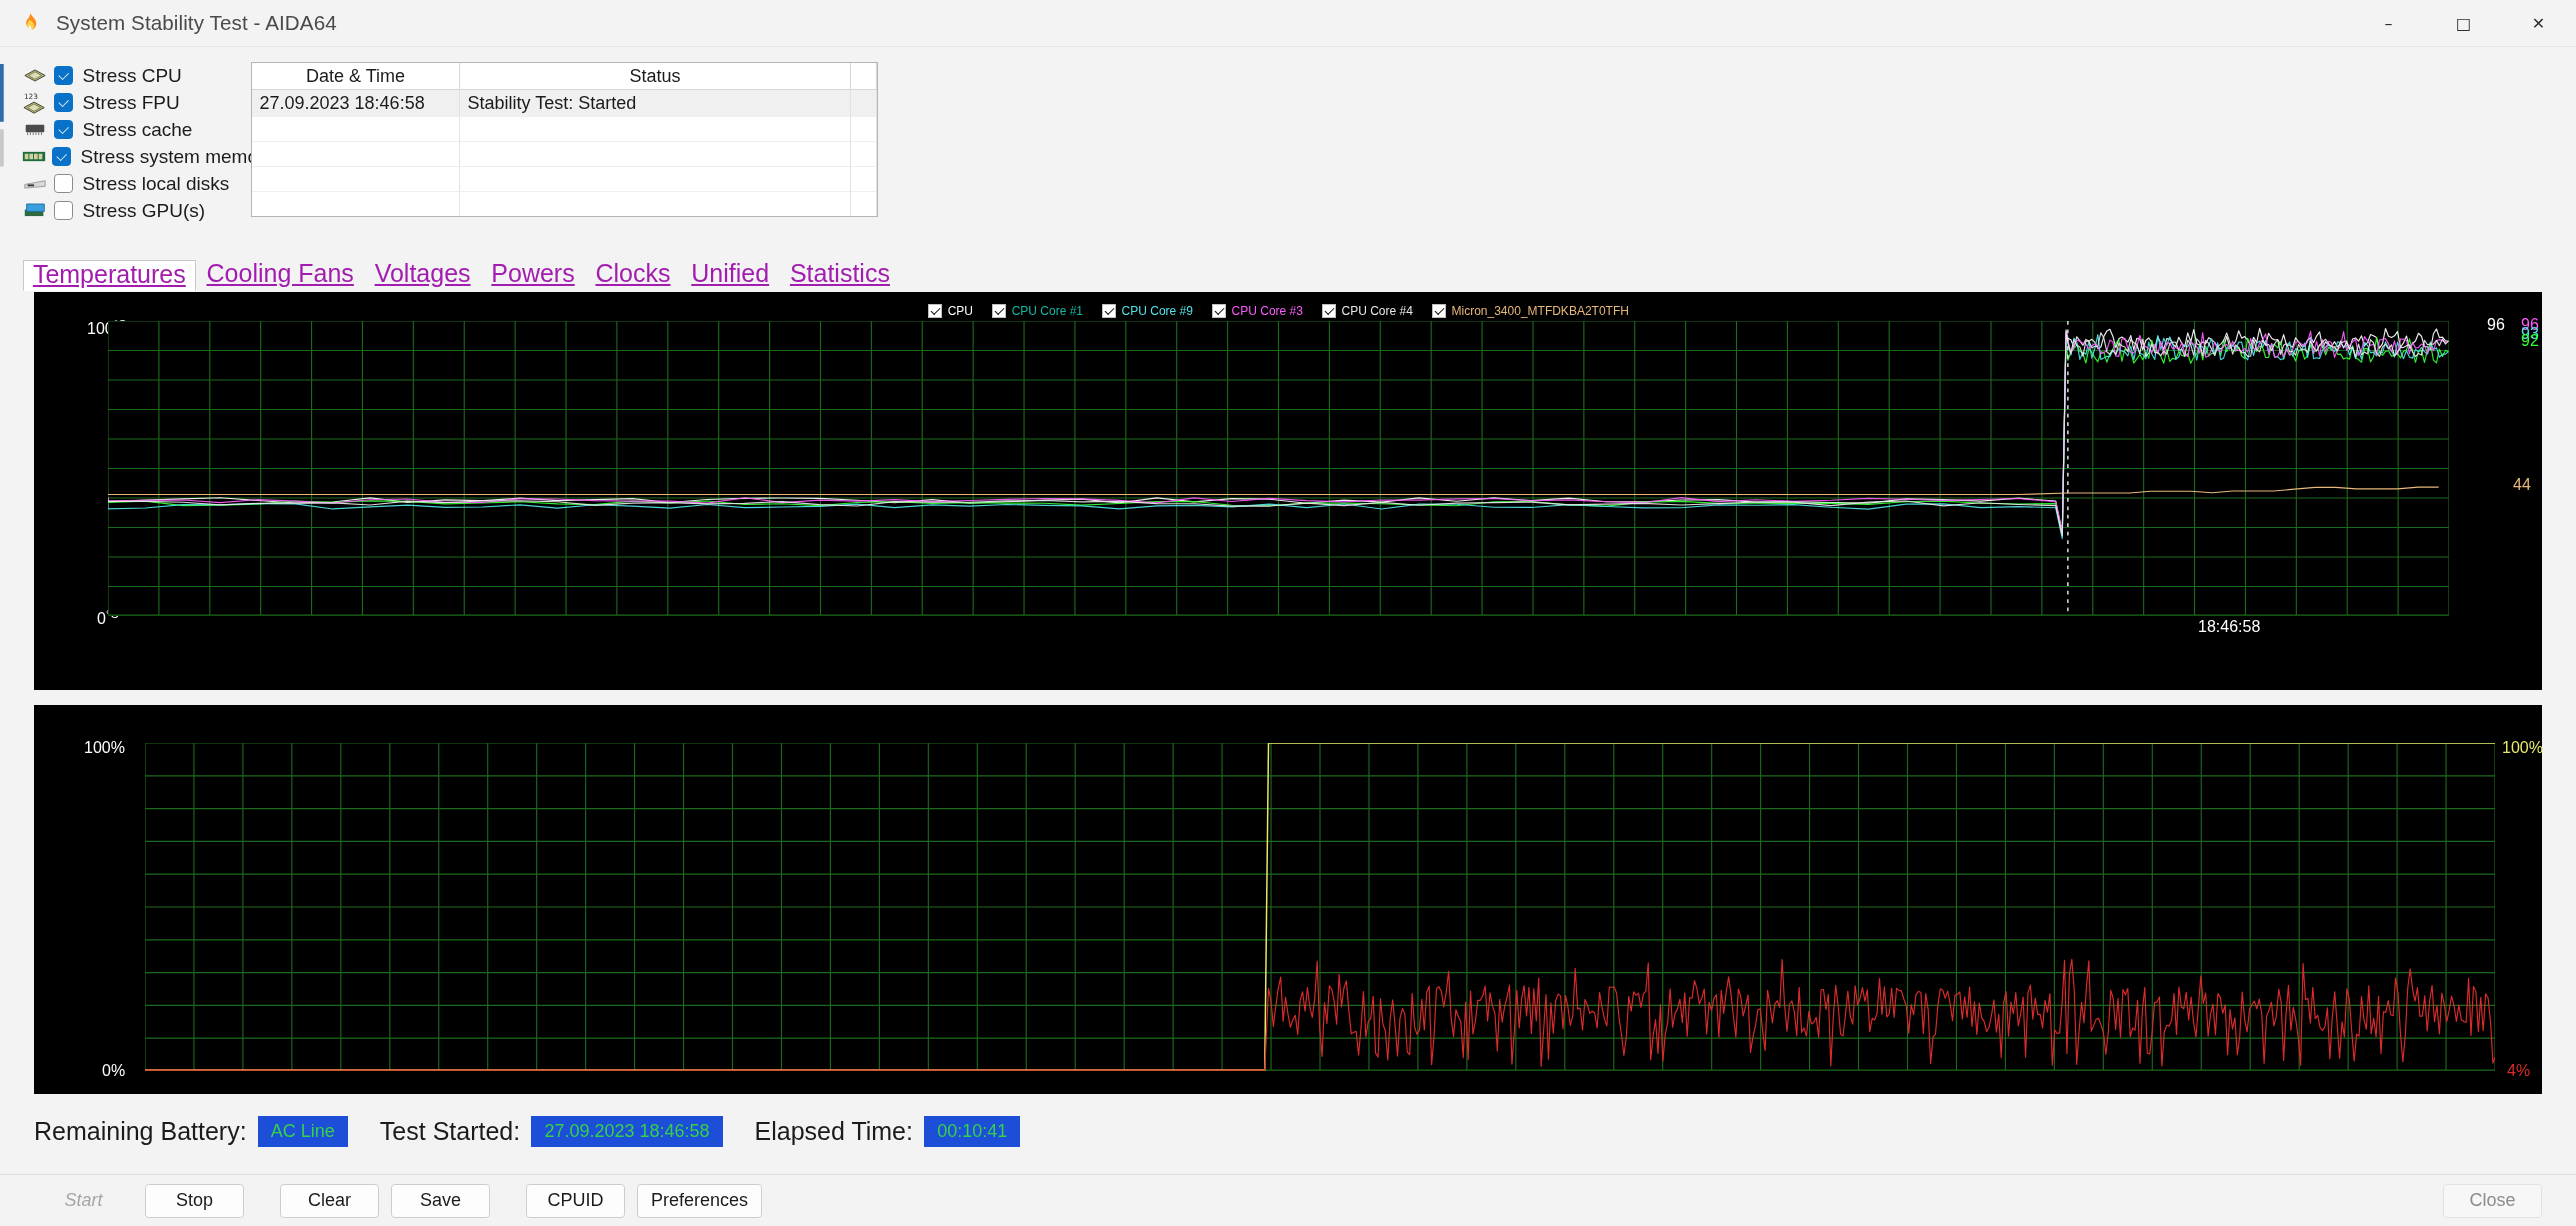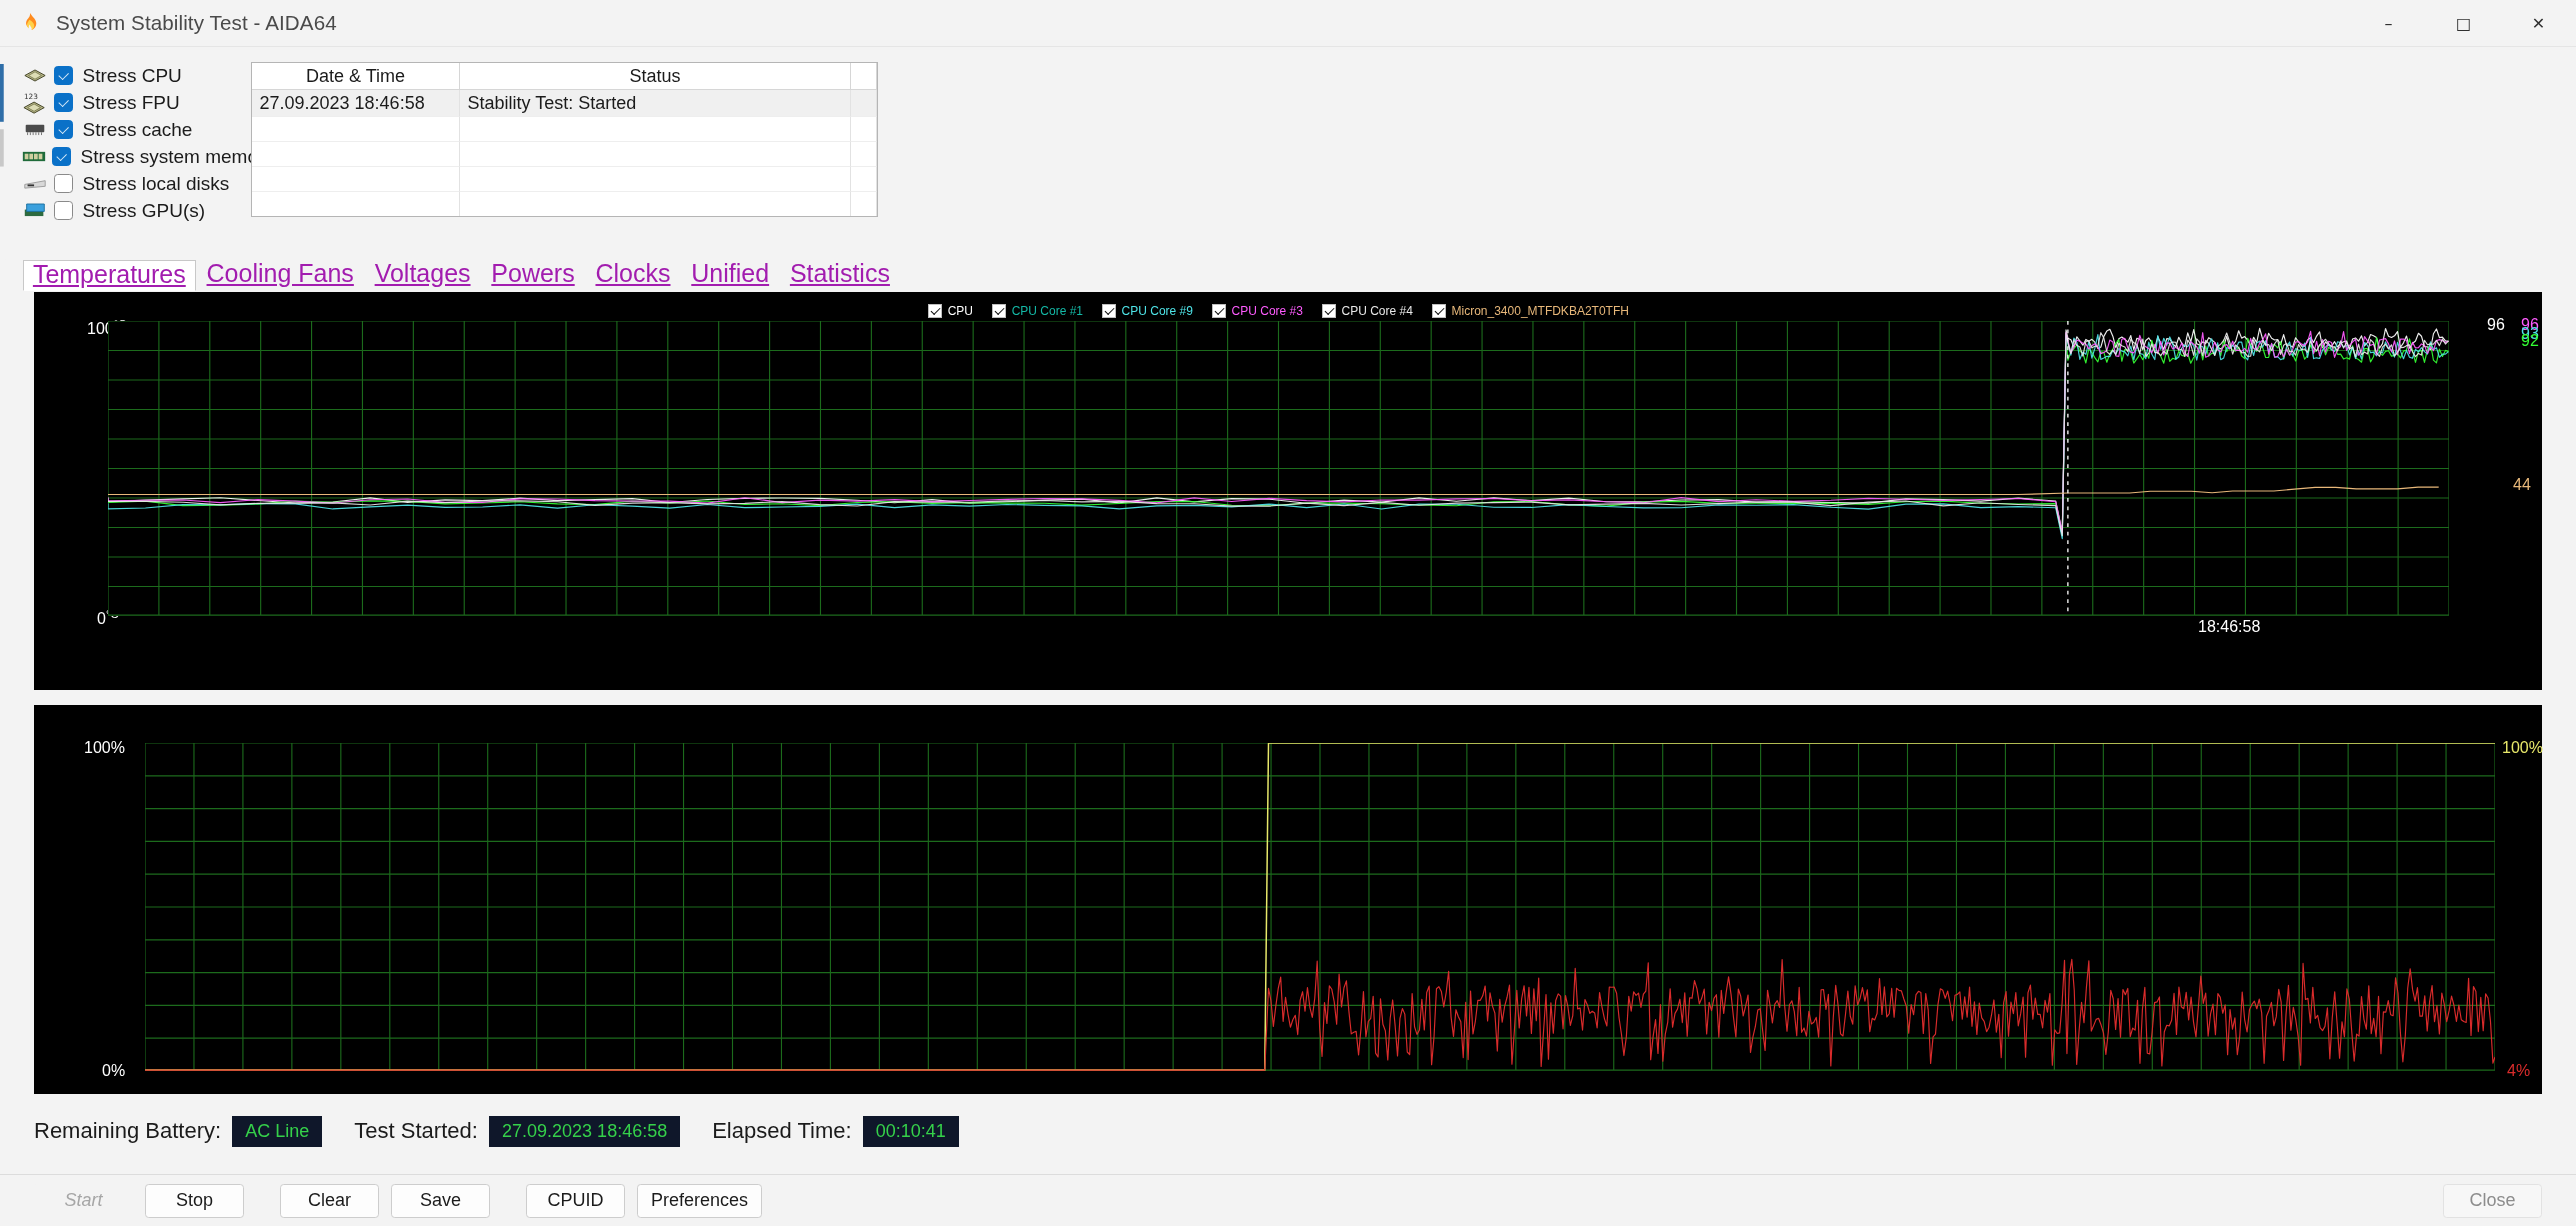--- a/index.html
+++ b/index.html
@@ -139,23 +139,23 @@
   .axis-lab {
     position: absolute; font-size: 16px; font-family: "Liberation Sans", sans-serif;
     white-space: nowrap;
   }
 
   
   .statusbar {
     display: flex; align-items: center; height: 41px;
     padding-left: 34px; margin-top: 17px;
   }
-  .sb-label { font-size: 22px; color: #1b1b1b; margin-right: 11.2px; }
+  .sb-label { font-size: 25px; color: #1b1b1b; margin-right: 11.2px; }
   .sb-val {
-    background: #0f172a; color: #35d14a; font-size: 18px;
+    background: #1d4ed8; color: #35d14a; font-size: 18px;
     padding: 5.6px 13px; min-width: 56px; text-align: center;
     margin-right: 32px; line-height: 20.6px;
   }
 
   
   .buttonbar {
     position: absolute; bottom: 0; left: 0; right: 0;
     height: 52px; background: #f3f3f3;
     border-top: 0.9px solid #dcdcdc;
     display: flex; align-items: center; padding: 0 34px;

